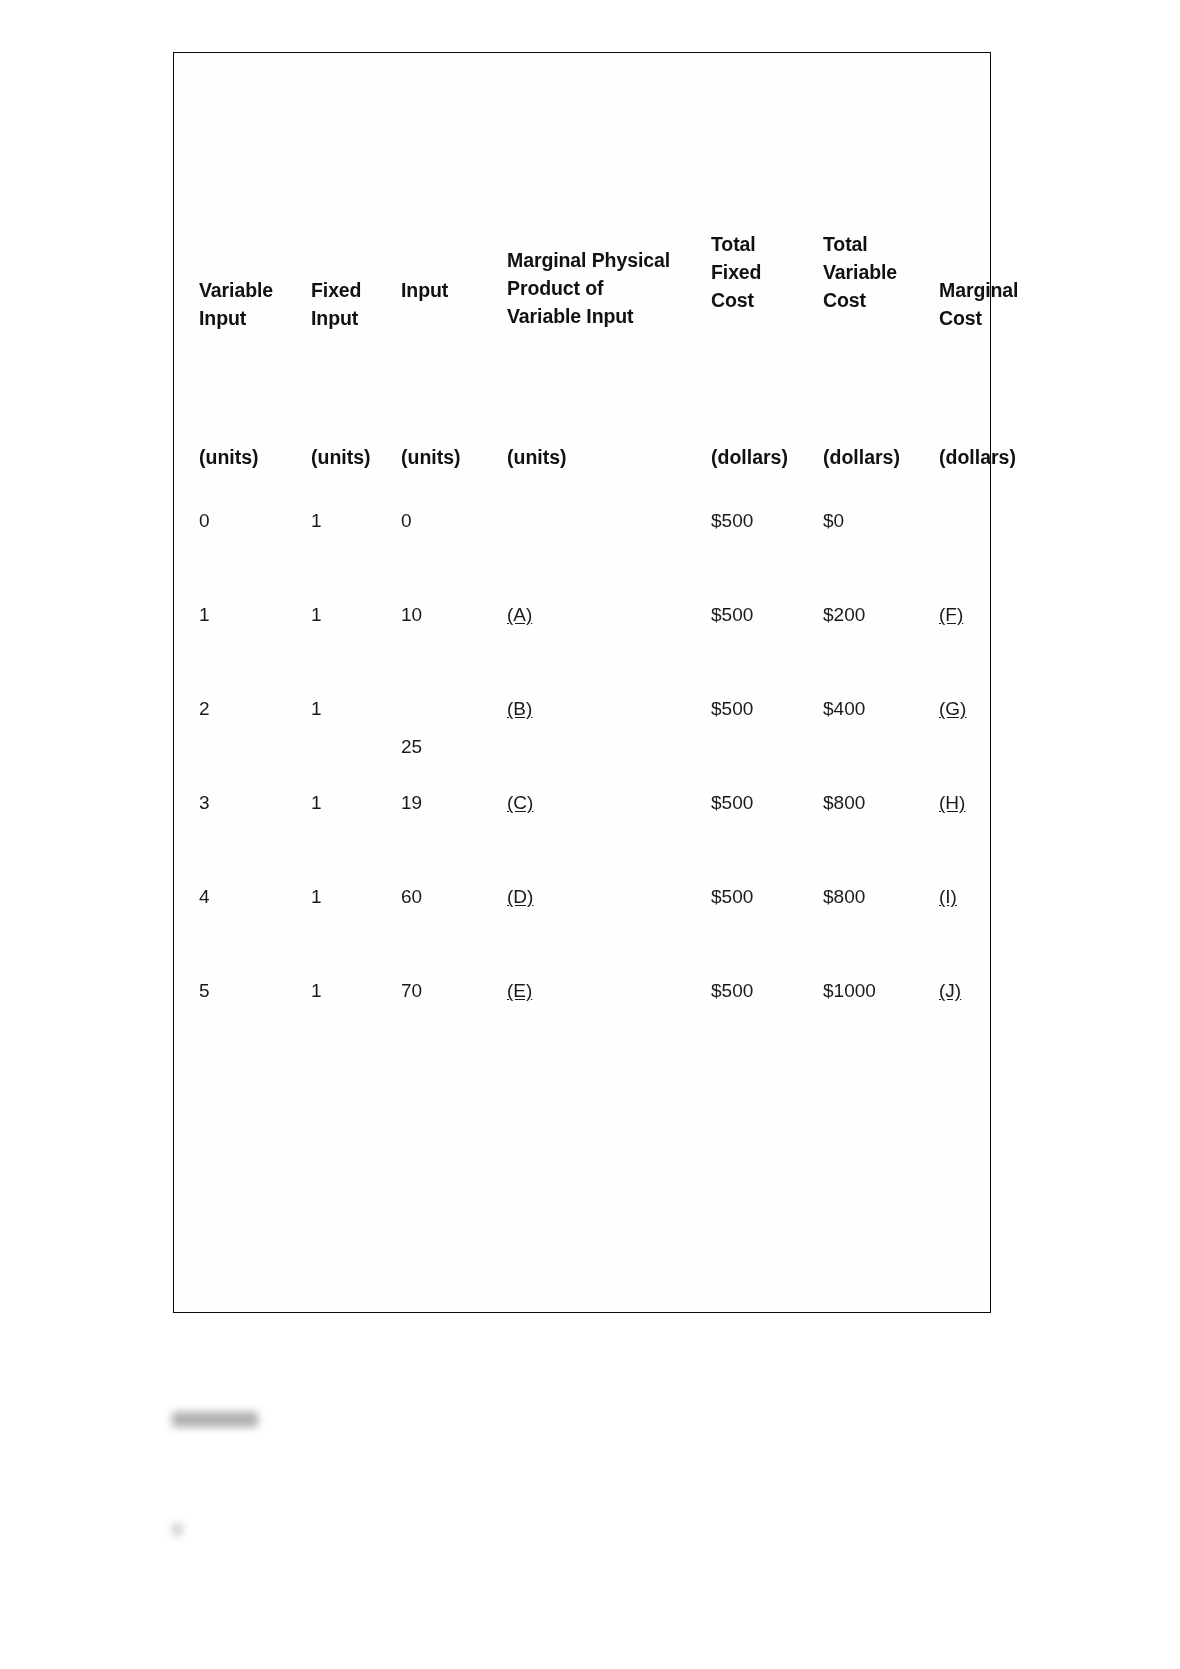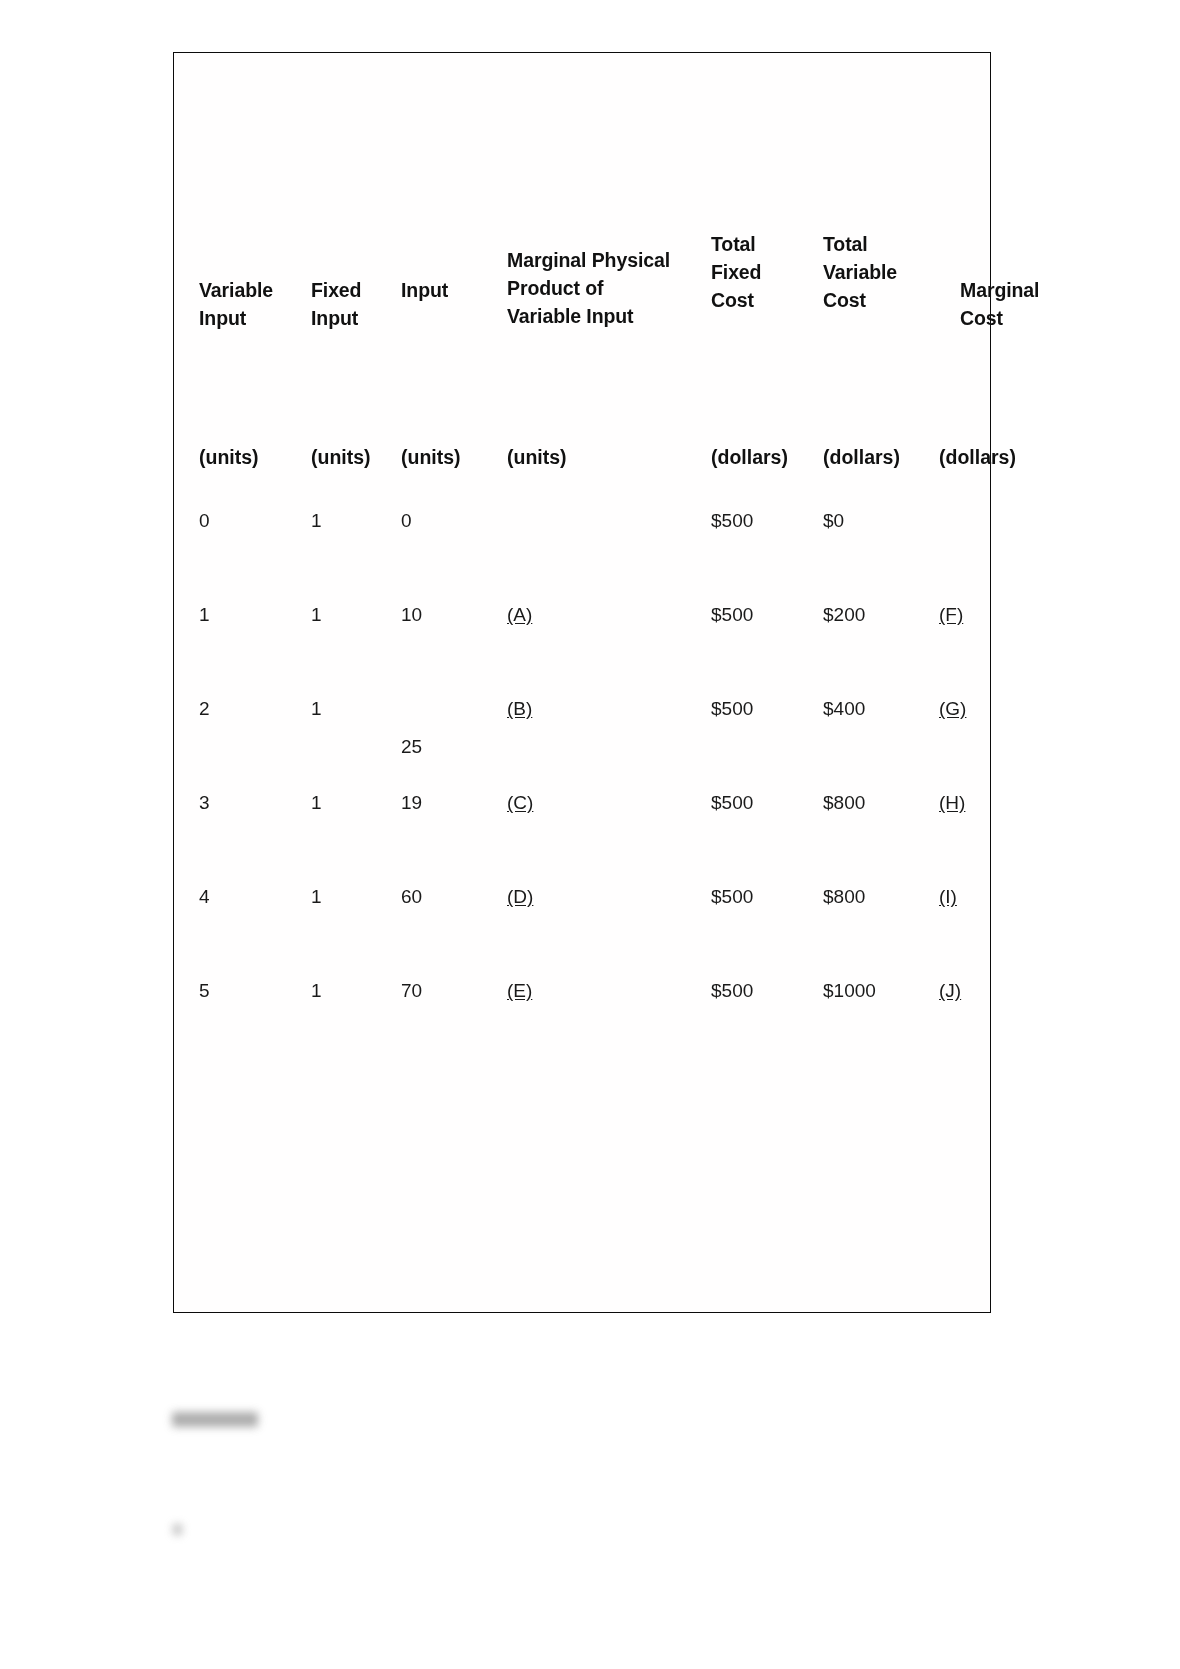--- a/index.html
+++ b/index.html
@@ -77,21 +77,21 @@
     margin-top: 28px;
   }
 
   
   .h-vi   { top: 224px; }
   .h-fi   { top: 224px; }
   .h-out  { top: 224px; }
   .h-mpp  { top: 194px; }
   .h-tfc  { top: 178px; }
   .h-tvc  { top: 178px; }
-  .h-mc   { top: 224px; margin-left: 21px; }
+  .h-mc   { top: 224px; }
 
   
   .cell {
     position: absolute;
     font-size: 19px;
     line-height: 24px;
     font-weight: normal;
     color: #1a1a1a;
     white-space: nowrap;
   }

